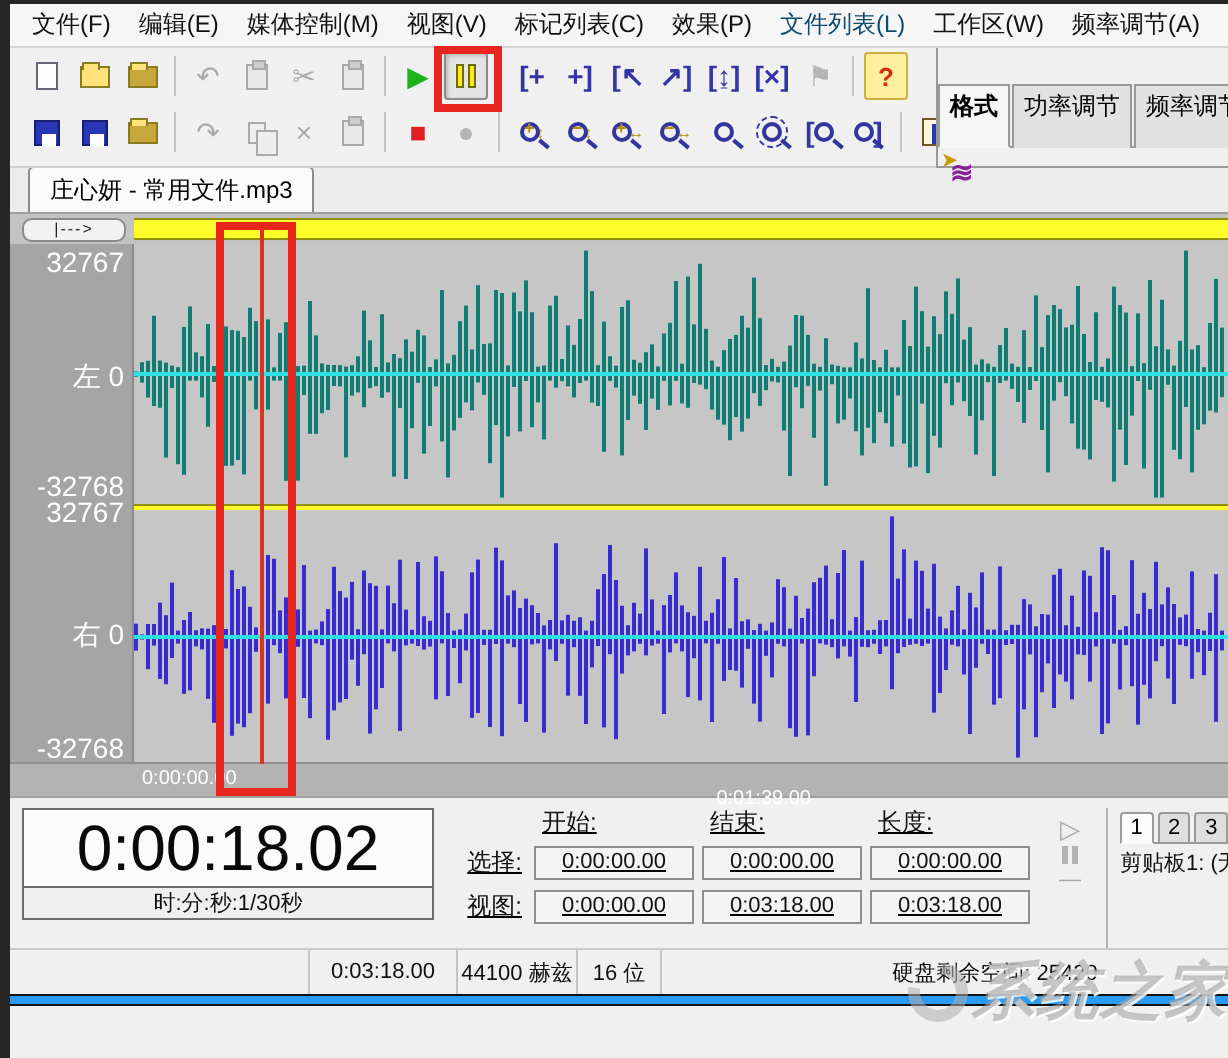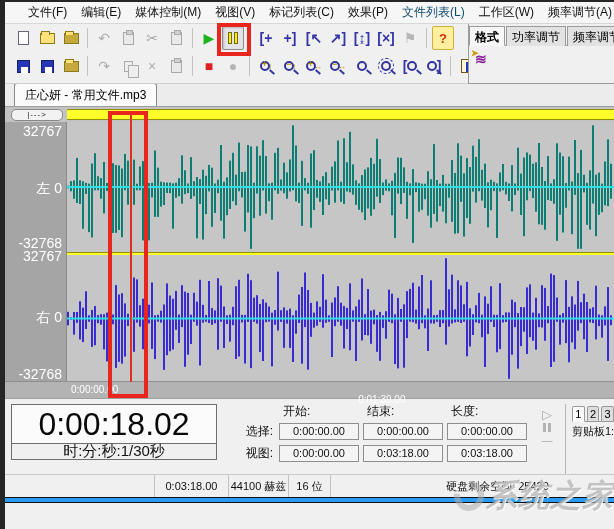--- a/index.html
+++ b/index.html
@@ -11,21 +11,21 @@
   
   .titlebar { height:26px; background:linear-gradient(#eaf3fb,#cddff0);
               display:flex; align-items:center; padding-left:7px; border-bottom:1px solid #a8bed2; }
   .app-ico { width:14px; height:14px; border-radius:50%;
              background:radial-gradient(circle at 45% 45%, #ffe84a 0 35%, #3f9c28 40% 100%);
              border:1px solid #2a6d1a; margin-right:6px; flex:0 0 auto; }
   .titlebar .t { font-size:12px; color:#111; white-space:nowrap; }
 
   
   .menubar { height:22px; background:#f6f6f6; border-bottom:1px solid #d7d7d7;
-             display:flex; align-items:center; padding-left:16px; }
+             display:flex; align-items:center; padding-left:4px; }
   .menu-item { font-size:12px; color:#111; padding:2px 7px; white-space:nowrap; cursor:default; }
   .menu-item.disabled { color:#0c4a6e; }
 
   
   .toolbar { height:60px; background:#f0f0f0; position:relative; border-bottom:1px solid #cfcfcf; }
   .trow { height:28px; display:flex; align-items:center; padding-left:6px; }
   .tbtn { width:22px; height:24px; margin:0 1px; display:flex; align-items:center; justify-content:center;
           border:1px solid transparent; border-radius:2px; position:relative; flex:0 0 auto; }
   .tbtn .g { font-size:14px; line-height:1; }
   .tsep { width:1px; height:20px; background:#c2c2c2; margin:0 4px; flex:0 0 auto; }
@@ -56,21 +56,21 @@
   .anno-pause { position:absolute; left:-6px; top:-4px; width:34px; height:33px;
                 border:4px solid #e8261d; z-index:45; pointer-events:none; }
   .help-btn { background:#ffef9e; border:1px solid #c9b23c; }
   .help-btn .g { color:#d42c10; font-weight:bold; font-size:13px; }
   .i-exit { width:12px; height:14px; background:#fdf6d8; border:1px solid #6b5b1f; position:relative; }
   .i-exit:before { content:""; position:absolute; left:4px; top:2px; width:3px; height:10px; background:#2636b5; }
 
   
   .fmt-panel { position:absolute; top:0; right:0; width:146px; height:60px; background:#f0f0f0;
                border-left:1px solid #9a9a9a; border-bottom:1px solid #9a9a9a; z-index:5; }
-  .fmt-tabs { display:flex; height:20px; margin-top:2px; }
+  .fmt-tabs { display:flex; height:32px; margin-top:18px; }
   .fmt-tab { font-size:12px; padding:2px 5px; background:#e2e2e2; border:1px solid #9a9a9a;
              border-bottom:none; white-space:nowrap; margin-right:1px; }
   .fmt-tab.active { background:#f6f6f6; font-weight:bold; border-bottom:1px solid #f6f6f6; }
   .fmt-body { height:38px; border-top:1px solid #9a9a9a; margin-top:-1px; padding:4px 6px; }
   .i-convert { color:#8a1f9a; font-size:14px; font-weight:bold; position:relative; }
   .i-convert em { font-style:normal; color:#c79a00; font-size:9px; position:absolute; left:-4px; top:-3px; }
 
   
   .tabbar { height:23px; background:#ececec; border-bottom:1px solid #9f9f9f; display:flex; align-items:flex-end; }
   .doc-tab { margin-left:9px; padding:3px 10px 2px; font-size:12px; background:#fbfbfb;
@@ -95,24 +95,24 @@
   .truler .tm { position:absolute; left:58%; top:12px; }
   .cursor-line { position:absolute; left:125px; top:4px; width:2px; height:271px; background:#e03020; z-index:6; }
   .anno-wave { position:absolute; left:103px; top:4px; width:40px; height:287px;
                border:4px solid #e8261d; z-index:40; pointer-events:none; }
 
   
   .bottompanel { height:75px; background:#f0f0f0; display:flex; padding:5px 0 0 6px; }
   .timebox { width:206px; flex:0 0 auto; }
   .tb-time { height:40px; border:1px solid #6e6e6e; background:#fbfbfb; display:flex;
              align-items:center; justify-content:center; font-size:32px; color:#090909; }
-  .tb-fmt { height:16px; border:1px solid #6e6e6e; border-top:none; font-size:15px;
+  .tb-fmt { height:16px; border:1px solid #6e6e6e; border-top:none; font-size:11px;
             display:flex; align-items:center; justify-content:center; color:#111; }
-  .selgrid { margin-left:22px; display:grid; grid-template-columns:36px 80px 80px 80px;
-             grid-template-rows:15px 20px 20px; column-gap:4px; row-gap:2px; align-items:center; }
+  .selgrid { margin-left:10px; display:grid; grid-template-columns:36px 80px 80px 80px;
+             grid-template-rows:15px 20px 20px; column-gap:4px; row-gap:2px; align-items:center;text-decoration:underline; }
   .gh { font-size:12px; color:#111; padding-left:4px; }
   .gl { font-size:12px; color:#111; text-align:right; padding-right:2px; }
   .gf { height:17px; border:1px solid #8e8e8e; background:#f4f4f4; font-size:11px;
         display:flex; align-items:center; justify-content:center; color:#111; }
   .mini { width:28px; margin-left:6px; display:flex; flex-direction:column; align-items:center;
           justify-content:flex-start; gap:2px; padding-top:4px; color:#a9a9a9; }
   .mini .mp { font-size:13px; line-height:1; }
   .mini .pb { display:flex; gap:2px; } .mini .pb i { width:3px; height:9px; background:#b3b3b3; display:block; }
   .mini .dash { font-size:11px; }
   .clipPanel { margin-left:4px; border-left:1px solid #b5b5b5; padding:2px 0 0 6px; flex:1; overflow:hidden; }

